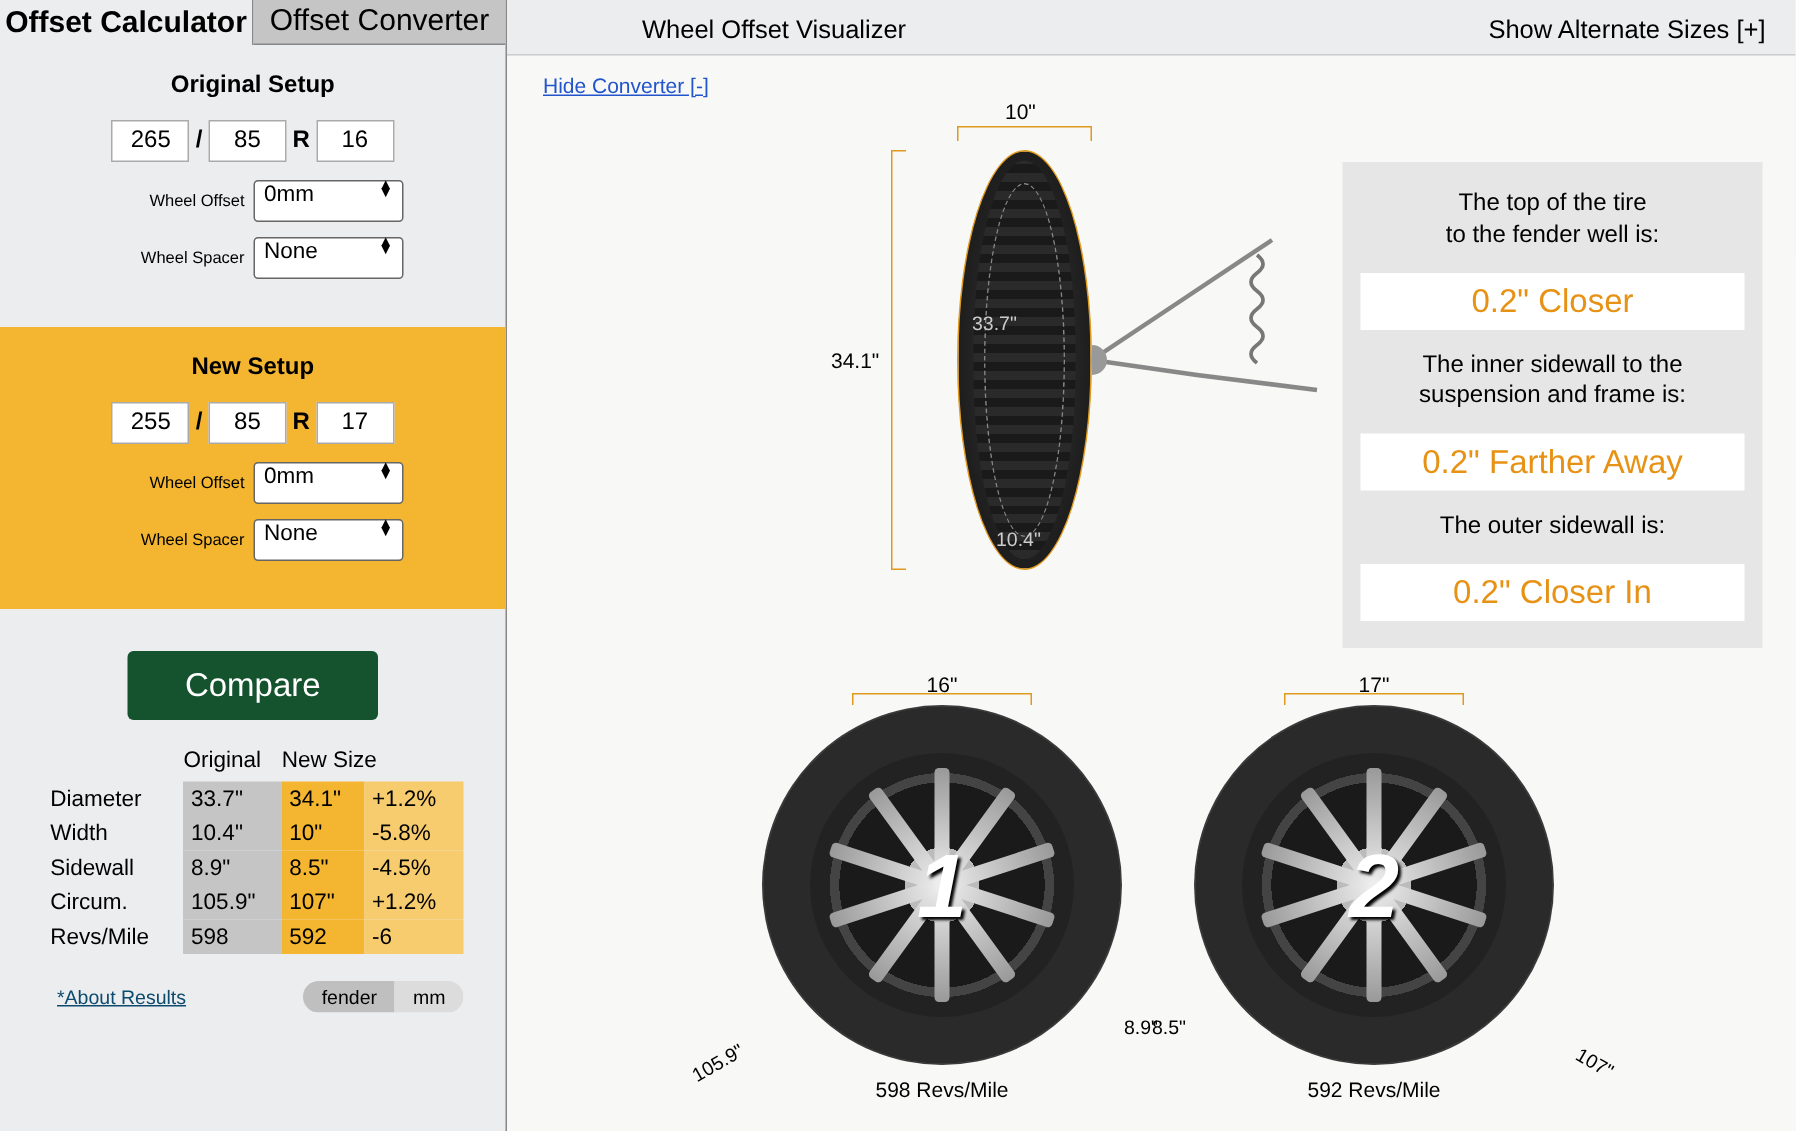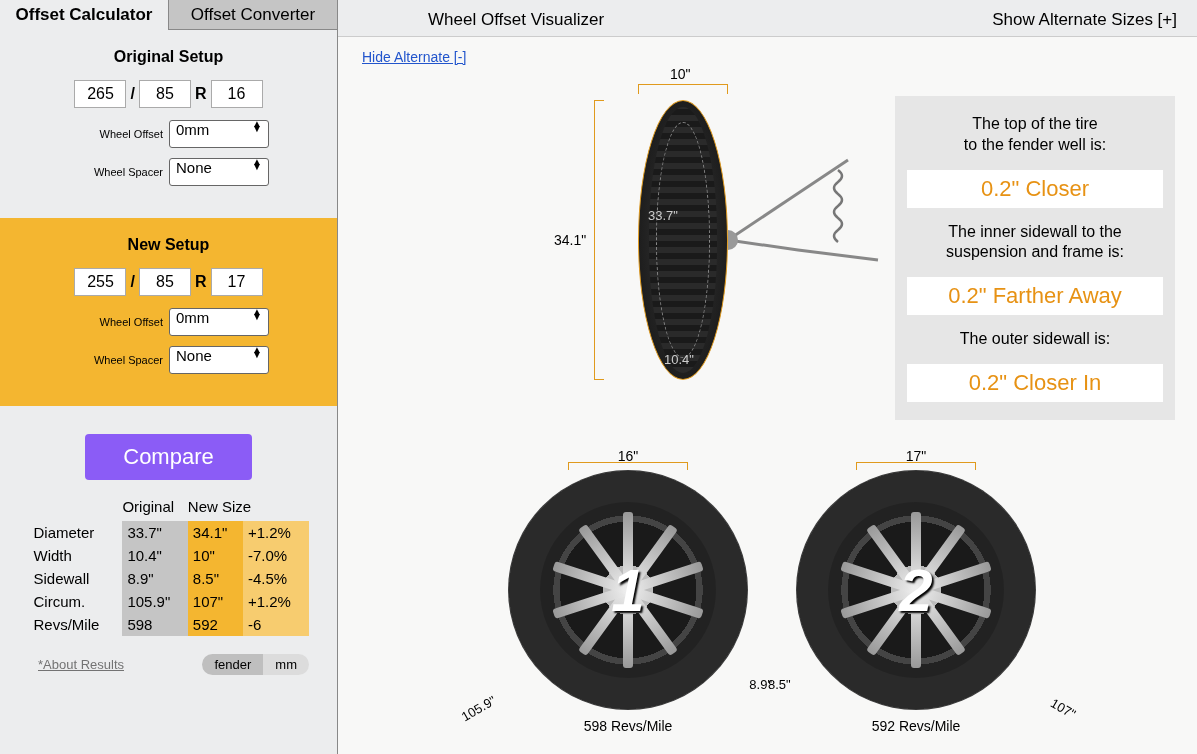--- a/index.html
+++ b/index.html
@@ -21,21 +21,21 @@
 }
 .tabs {
   display: flex;
   height: 30px;
 }
 .tab {
   flex: 1;
   display: flex;
   align-items: center;
   justify-content: center;
-  font-size: 17px;
+  font-size: 20px;
   background: #c5c5c5;
   border-bottom: 1px solid #888;
   cursor: pointer;
 }
 .tab.active {
   background: #ecedee;
   font-weight: bold;
   border-bottom: none;
   border-right: 1px solid #888;
 }
@@ -79,21 +79,21 @@
   display: flex;
   justify-content: space-between;
   padding: 0 6px;
   font-size: 15px;
   cursor: pointer;
   position: relative;
 }
 .select-box .arrows { font-size: 10px; line-height: 5px; }
 .new-setup { background: #f4b630; }
 .compare-btn {
-  background: #8b5cf6;
+  background: #14532d;
   color: #fff;
   border: none;
   font-size: 22px;
   padding: 10px 38px;
   border-radius: 4px;
   margin: 28px auto 18px auto;
   display: block;
   cursor: pointer;
 }
 .results-table {
@@ -108,21 +108,21 @@
 .cell-new { background: #f4b630; }
 .cell-diff { background: #f7cc6f; }
 .rowlabel { padding-right: 6px; }
 .bottom-row {
   display: flex;
   align-items: center;
   justify-content: space-between;
   padding: 18px 28px 10px 38px;
   font-size: 13px;
 }
-.about-link { color: #737373; text-decoration: underline; cursor: pointer; text-align: right; }
+.about-link { color: #0c4a6e; text-decoration: underline; cursor: pointer; text-align: right; }
 .unit-toggle {
   display: flex;
   border-radius: 12px;
   overflow: hidden;
   font-size: 13px;
 }
 .unit-toggle span {
   padding: 3px 12px;
   background: #dcdcdc;
   cursor: pointer;
@@ -195,21 +195,21 @@
 .bracket-h {
   position: absolute;
   border-top: 1.5px solid #e09a1d;
   border-left: 1.5px solid #e09a1d;
   border-right: 1.5px solid #e09a1d;
 }
 .side-text { position: absolute; color: #ccc; font-size: 13px; z-index: 3; }
 
 .cards {
   position: absolute;
-  right: 22px; top: 96px;
+  right: 22px; top: 108px;
   width: 280px;
   background: #e6e6e6;
   padding: 18px 12px;
   display: flex;
   flex-direction: column;
   gap: 14px;
 }
 .card-label { text-align: center; font-size: 16px; line-height: 1.3; }
 .card-value {
   background: #fff;
@@ -345,21 +345,21 @@
     <tr>
       <td class="rowlabel">Diameter</td>
       <td class="cell-orig">33.7"</td>
       <td class="cell-new">34.1"</td>
       <td class="cell-diff">+1.2%</td>
     </tr>
     <tr>
       <td class="rowlabel">Width</td>
       <td class="cell-orig">10.4"</td>
       <td class="cell-new">10"</td>
-      <td class="cell-diff">-7.0%</td>
+      <td class="cell-diff">-5.8%</td>
     </tr>
     <tr>
       <td class="rowlabel">Sidewall</td>
       <td class="cell-orig">8.9"</td>
       <td class="cell-new">8.5"</td>
       <td class="cell-diff">-4.5%</td>
     </tr>
     <tr>
       <td class="rowlabel">Circum.</td>
       <td class="cell-orig">105.9"</td>
@@ -382,21 +382,21 @@
       <span>mm</span>
     </div>
   </div>
 </div>
 
 <div class="right-panel">
   <div class="right-header">
     <span>Wheel Offset Visualizer</span>
     <span>Show Alternate Sizes [+]</span>
   </div>
-  <span class="hide-dims">Hide Alternate [-]</span>
+  <span class="hide-dims">Hide Converter [-]</span>
 
   
   <div class="viz-top">
     <div class="bracket-h" style="left:170px; top:4px; width:90px; height:10px;"></div>
     <div class="dim-label" style="left:202px; top:-14px;">10"</div>
 
     <div class="bracket-v" style="left:126px; top:20px; width:10px; height:280px;"></div>
     <div class="dim-label" style="left:86px; top:152px;">34.1"</div>
 
     <div class="tire-side"></div>

